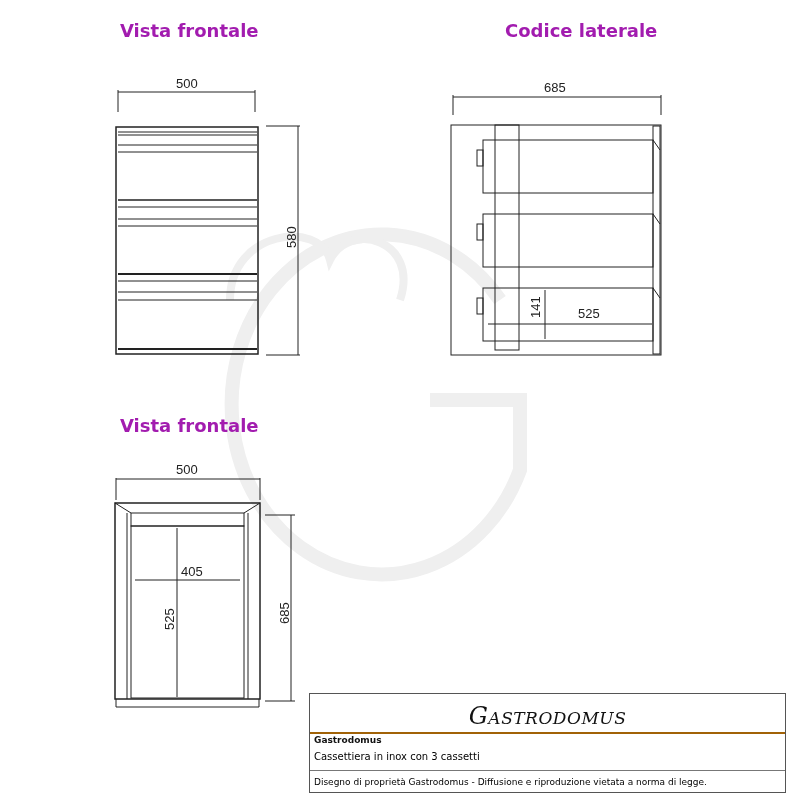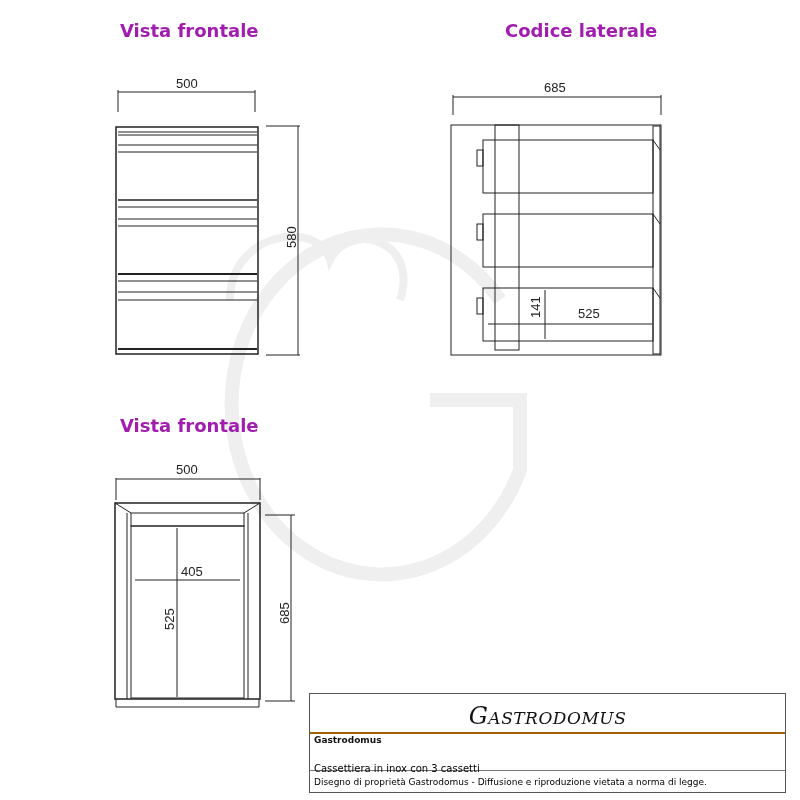--- a/index.html
+++ b/index.html
@@ -9,21 +9,21 @@
   .dim{font-family:"Liberation Sans",sans-serif;font-size:13px;fill:#222;}
   .tb{position:absolute;left:309px;top:693px;width:477px;height:100px;border:1px solid #555;box-sizing:border-box;font-family:"DejaVu Sans",sans-serif;}
   .tb .logo{height:40px;border-bottom:2px solid #a16207;display:flex;align-items:flex-end;justify-content:center;padding-bottom:2px;box-sizing:border-box;font-style:italic;}
   .tb .logo span{font-family:"DejaVu Serif",serif;font-size:17px;letter-spacing:0.5px;color:#111;}
   .tb .logo span .big{font-size:24px;}
   .tb .row{display:flex;height:36px;border-bottom:1px solid #777;}
   .tb .cell{padding:1px 4px;box-sizing:border-box;}
   .tb .c1{width:138px;border-right:1px solid #777;}
   .tb .lbl{font-size:9px;font-weight:bold;color:#111;}
   .tb .code{font-size:13px;font-weight:bold;font-family:"DejaVu Serif",serif;margin-top:3px;}
-  .tb .desc{font-size:10px;margin-top:18px;}
+  .tb .desc{font-size:10px;margin-top:6px;}
   .tb .foot{font-size:9px;padding:6px 4px;}
 </style>
 </head>
 <body>
 
 <svg class="draw" width="800" height="800">
   <g fill="none" stroke="#efefef" stroke-width="14">
     <path d="M500 300 A150 170 0 1 0 520 470 L520 400 L430 400"></path>
     <path d="M230 300 C230 230 320 220 330 260 C350 220 420 240 400 300" stroke-width="8"></path>
   </g>

